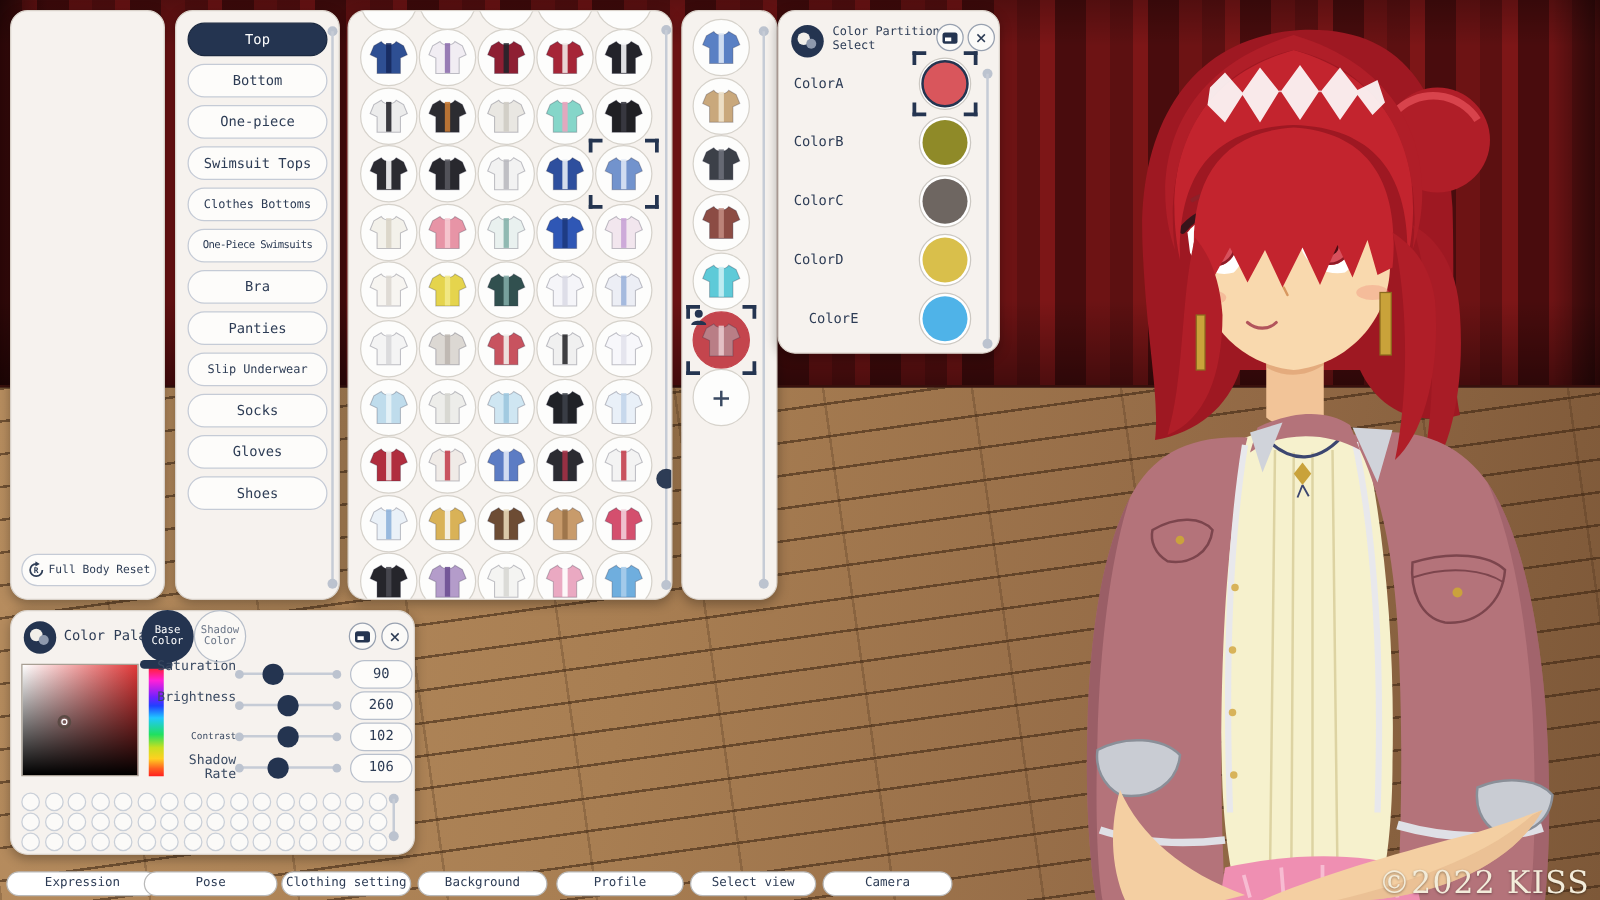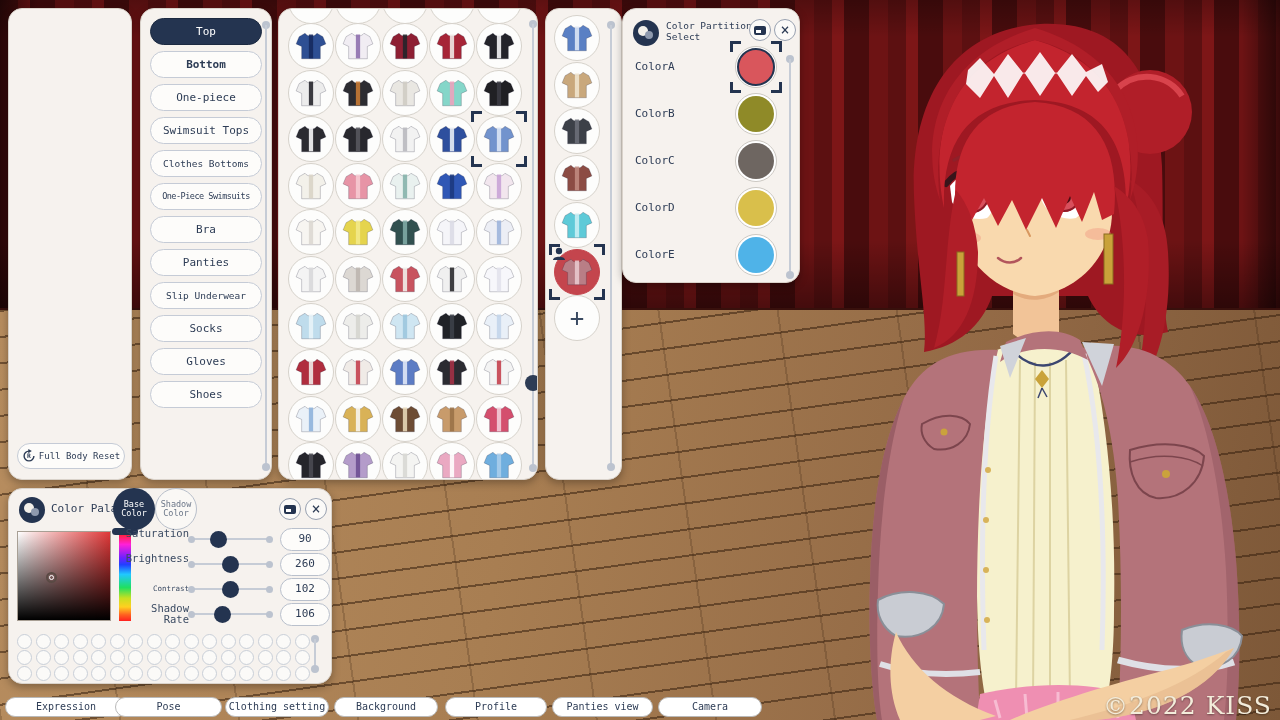--- a/index.html
+++ b/index.html
@@ -168,21 +168,21 @@
         <path d="M9 0 L14 3 L9 6 Z" fill="#2d3c55"></path>
         <text x="10" y="13.5" font-size="9" text-anchor="middle" fill="#2d3c55" font-weight="bold">R</text>
       </svg>
       <span>Full Body Reset</span>
     </div>
   </div>
 
   <div class="panel" id="subcat-panel" style="left:140px;top:8px;width:132px;height:472px;padding-top:3px;">
     <div id="subcat-list">
         <div class="pill sel" style="width: 112px;">Top</div>
-        <div class="pill" style="width: 112px; font-weight: bold;">Bottom</div>
+        <div class="pill" style="width: 112px;">Bottom</div>
         <div class="pill" style="width: 112px; text-align: center;">One-piece</div>
         <div class="pill" style="width: 112px;">Swimsuit Tops</div>
         <div class="pill f9" style="width: 112px;">Clothes Bottoms</div>
         <div class="pill f8" style="width: 112px;">One-Piece Swimsuits</div>
         <div class="pill" style="width: 112px;">Bra</div>
         <div class="pill" style="width: 112px;">Panties</div>
         <div class="pill f9" style="width: 112px;">Slip Underwear</div>
         <div class="pill" style="width: 112px;">Socks</div>
         <div class="pill" style="width: 112px;">Gloves</div>
         <div class="pill" style="width: 112px;">Shoes</div>
@@ -593,21 +593,21 @@
           <div class="col" style="background: rgb(143, 138, 40);"></div>
         </div>
         <div class="plabel" style="top: 145px;">ColorC</div>
         <div class="pswatch" style="left: 112px; top: 131px;">
           <div class="col" style="background: rgb(110, 102, 97);"></div>
         </div>
         <div class="plabel" style="top: 192px;">ColorD</div>
         <div class="pswatch" style="left: 112px; top: 178px;">
           <div class="col" style="background: rgb(217, 191, 75);"></div>
         </div>
-        <div class="plabel" style="top: 239px;">ColorE</div>
+        <div class="plabel" style="top: 239px; margin-left: 12px;">ColorE</div>
         <div class="pswatch" style="left: 112px; top: 225px;">
           <div class="col" style="background: rgb(79, 179, 232);"></div>
         </div>
       </div>
     <div class="vdot" style="left:163px;top:46px;"></div>
     <div class="vtrack" style="left:166px;top:50px;height:216px;"></div>
     <div class="vdot" style="left:163px;top:262px;"></div>
   </div>
 
   <div class="panel" id="palette-panel" style="left:8px;top:488px;width:324px;height:196px;">
@@ -701,18 +701,18 @@
     <div class="vtrack" style="left:305px;top:150px;height:30px;"></div>
     <div class="vdot" style="left:302px;top:176px;"></div>
   </div>
 
   <div id="bottom-bar" style="position:absolute;left:0;top:697px;width:1280px;height:20px;">
       <div class="bbtn" style="left: 5px; width: 122px;">Expression</div>
       <div class="bbtn" style="left: 115px; width: 107px;">Pose</div>
       <div class="bbtn" style="left: 225px; width: 104px;">Clothing setting</div>
       <div class="bbtn" style="left: 334px; width: 104px;">Background</div>
       <div class="bbtn" style="left: 445px; width: 102px;">Profile</div>
-      <div class="bbtn" style="left: 552px; width: 101px;">Panties view</div>
+      <div class="bbtn" style="left: 552px; width: 101px;">Select view</div>
       <div class="bbtn" style="left: 658px; width: 104px;">Camera</div>
     </div>
 
   <div id="copyright">©2022 KISS</div>
 </div>
 
 </body></html>

